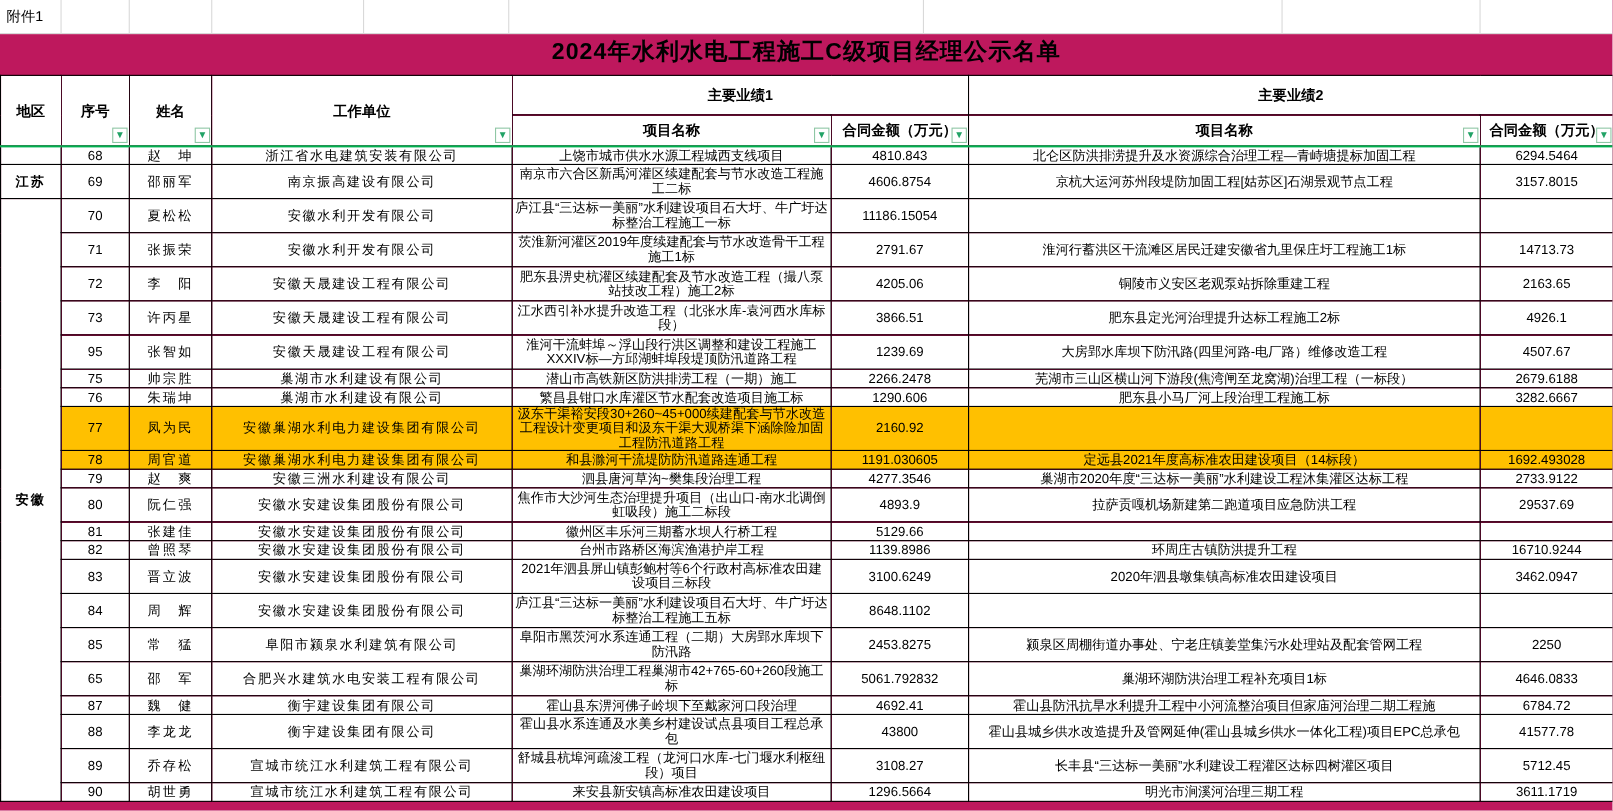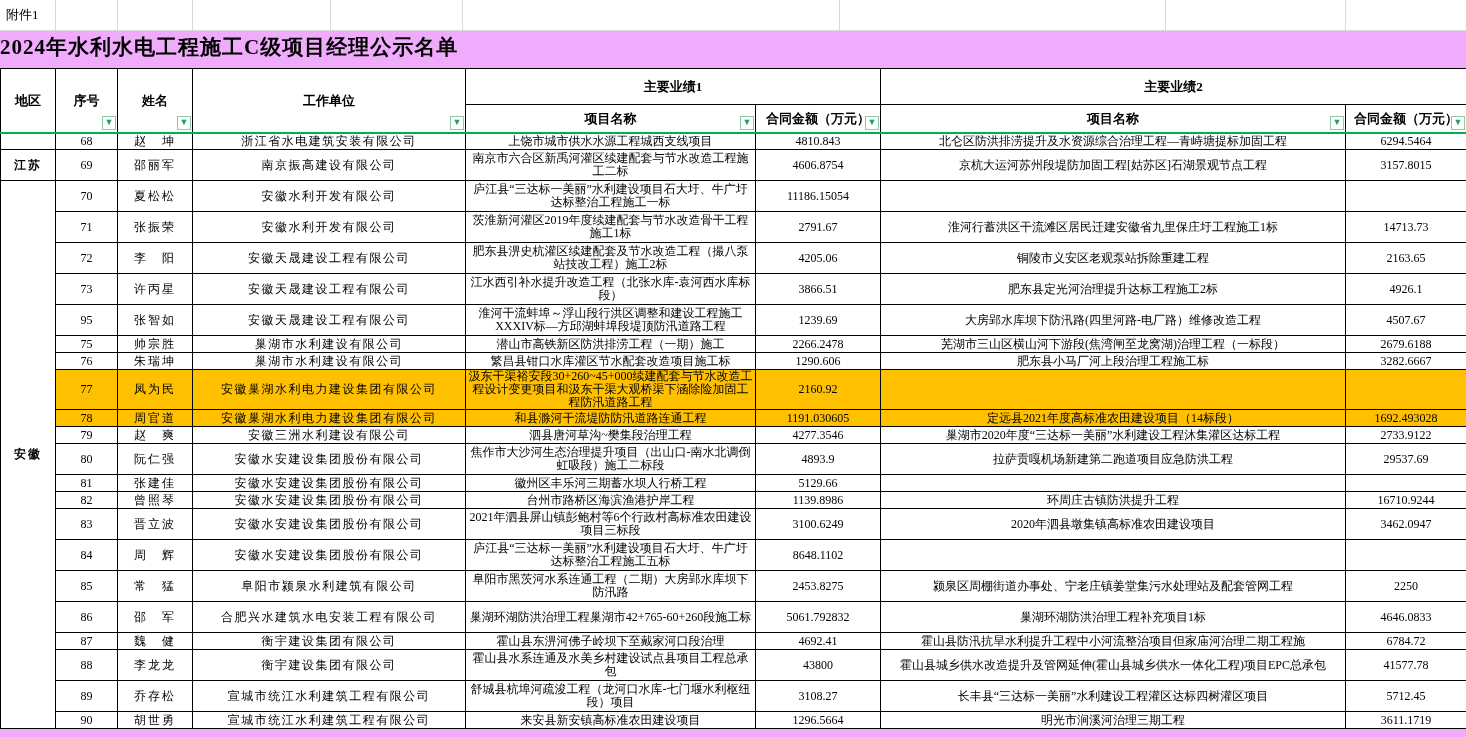--- a/index.html
+++ b/index.html
@@ -1,23 +1,23 @@
 <!DOCTYPE html>
 <html style="--hl: #FFC000; --freeze: #00B050; --fgreen: #21A366;"><head>
 <meta charset="utf-8">
 <style>
   html,body{margin:0;padding:0;background:#fff;}
-  #screen{position:relative;width:1466px;height:737px;overflow:hidden;background:#f0abfc;
-          font-family:Liberation Serif, serif;color:#000;}
+  #screen{position:relative;width:1466px;height:737px;overflow:hidden;background:#be185d;
+          font-family:Liberation Sans, sans-serif;color:#000;}
   
   #topstrip{position:absolute;top:0;left:0;width:1466px;height:30px;background:#fff;border-bottom:1px solid #d9d9d9;}
   .vline{position:absolute;top:0;height:30px;width:1px;background:#d9d9d9;}
   #attachment{position:absolute;top:6px;left:6px;font-size:13px;}
   
-  #title{position:absolute;top:33px;left:0;width:1466px;text-align:left;font-size:21px;font-weight:bold;letter-spacing:1px;}
+  #title{position:absolute;top:33px;left:0;width:1466px;text-align:center;font-size:21px;font-weight:bold;letter-spacing:1px;}
   
   table{position:absolute;top:68px;left:0;width:1466px;border-collapse:collapse;table-layout:fixed;}
   th,td{border:1px solid #000;text-align:center;vertical-align:middle;overflow:hidden;
         font-size:12px;line-height:13px;padding:0 2px;background:#fff;}
   thead th{font-weight:bold;position:relative;font-size:13px;background:#fff;}
   thead tr.h1{height:36px;}
   thead tr.h2{height:28px;}
   th.fb{border-bottom:2px solid var(--freeze,#00B050);margin-top:12px;}
   tr.r1{height:17px;}
   tr.r2{height:31px;}
@@ -258,21 +258,21 @@
         <tr class="r2">
           <td class="c-no">85</td>
           <td class="c-name">常　猛</td>
           <td class="c-comp">阜阳市颍泉水利建筑有限公司</td>
           <td class="c-proj">阜阳市黑茨河水系连通工程（二期）大房郢水库坝下防汛路</td>
           <td class="c-amt">2453.8275</td>
           <td class="c-proj">颍泉区周棚街道办事处、宁老庄镇姜堂集污水处理站及配套管网工程</td>
           <td class="c-amt">2250</td>
         </tr>
         <tr class="r2">
-          <td class="c-no">86</td>
+          <td class="c-no">65</td>
           <td class="c-name">邵　军</td>
           <td class="c-comp">合肥兴水建筑水电安装工程有限公司</td>
           <td class="c-proj">巢湖环湖防洪治理工程巢湖市42+765-60+260段施工标</td>
           <td class="c-amt">5061.792832</td>
           <td class="c-proj">巢湖环湖防洪治理工程补充项目1标</td>
           <td class="c-amt">4646.0833</td>
         </tr>
         <tr class="r1">
           <td class="c-no">87</td>
           <td class="c-name">魏　健</td>

